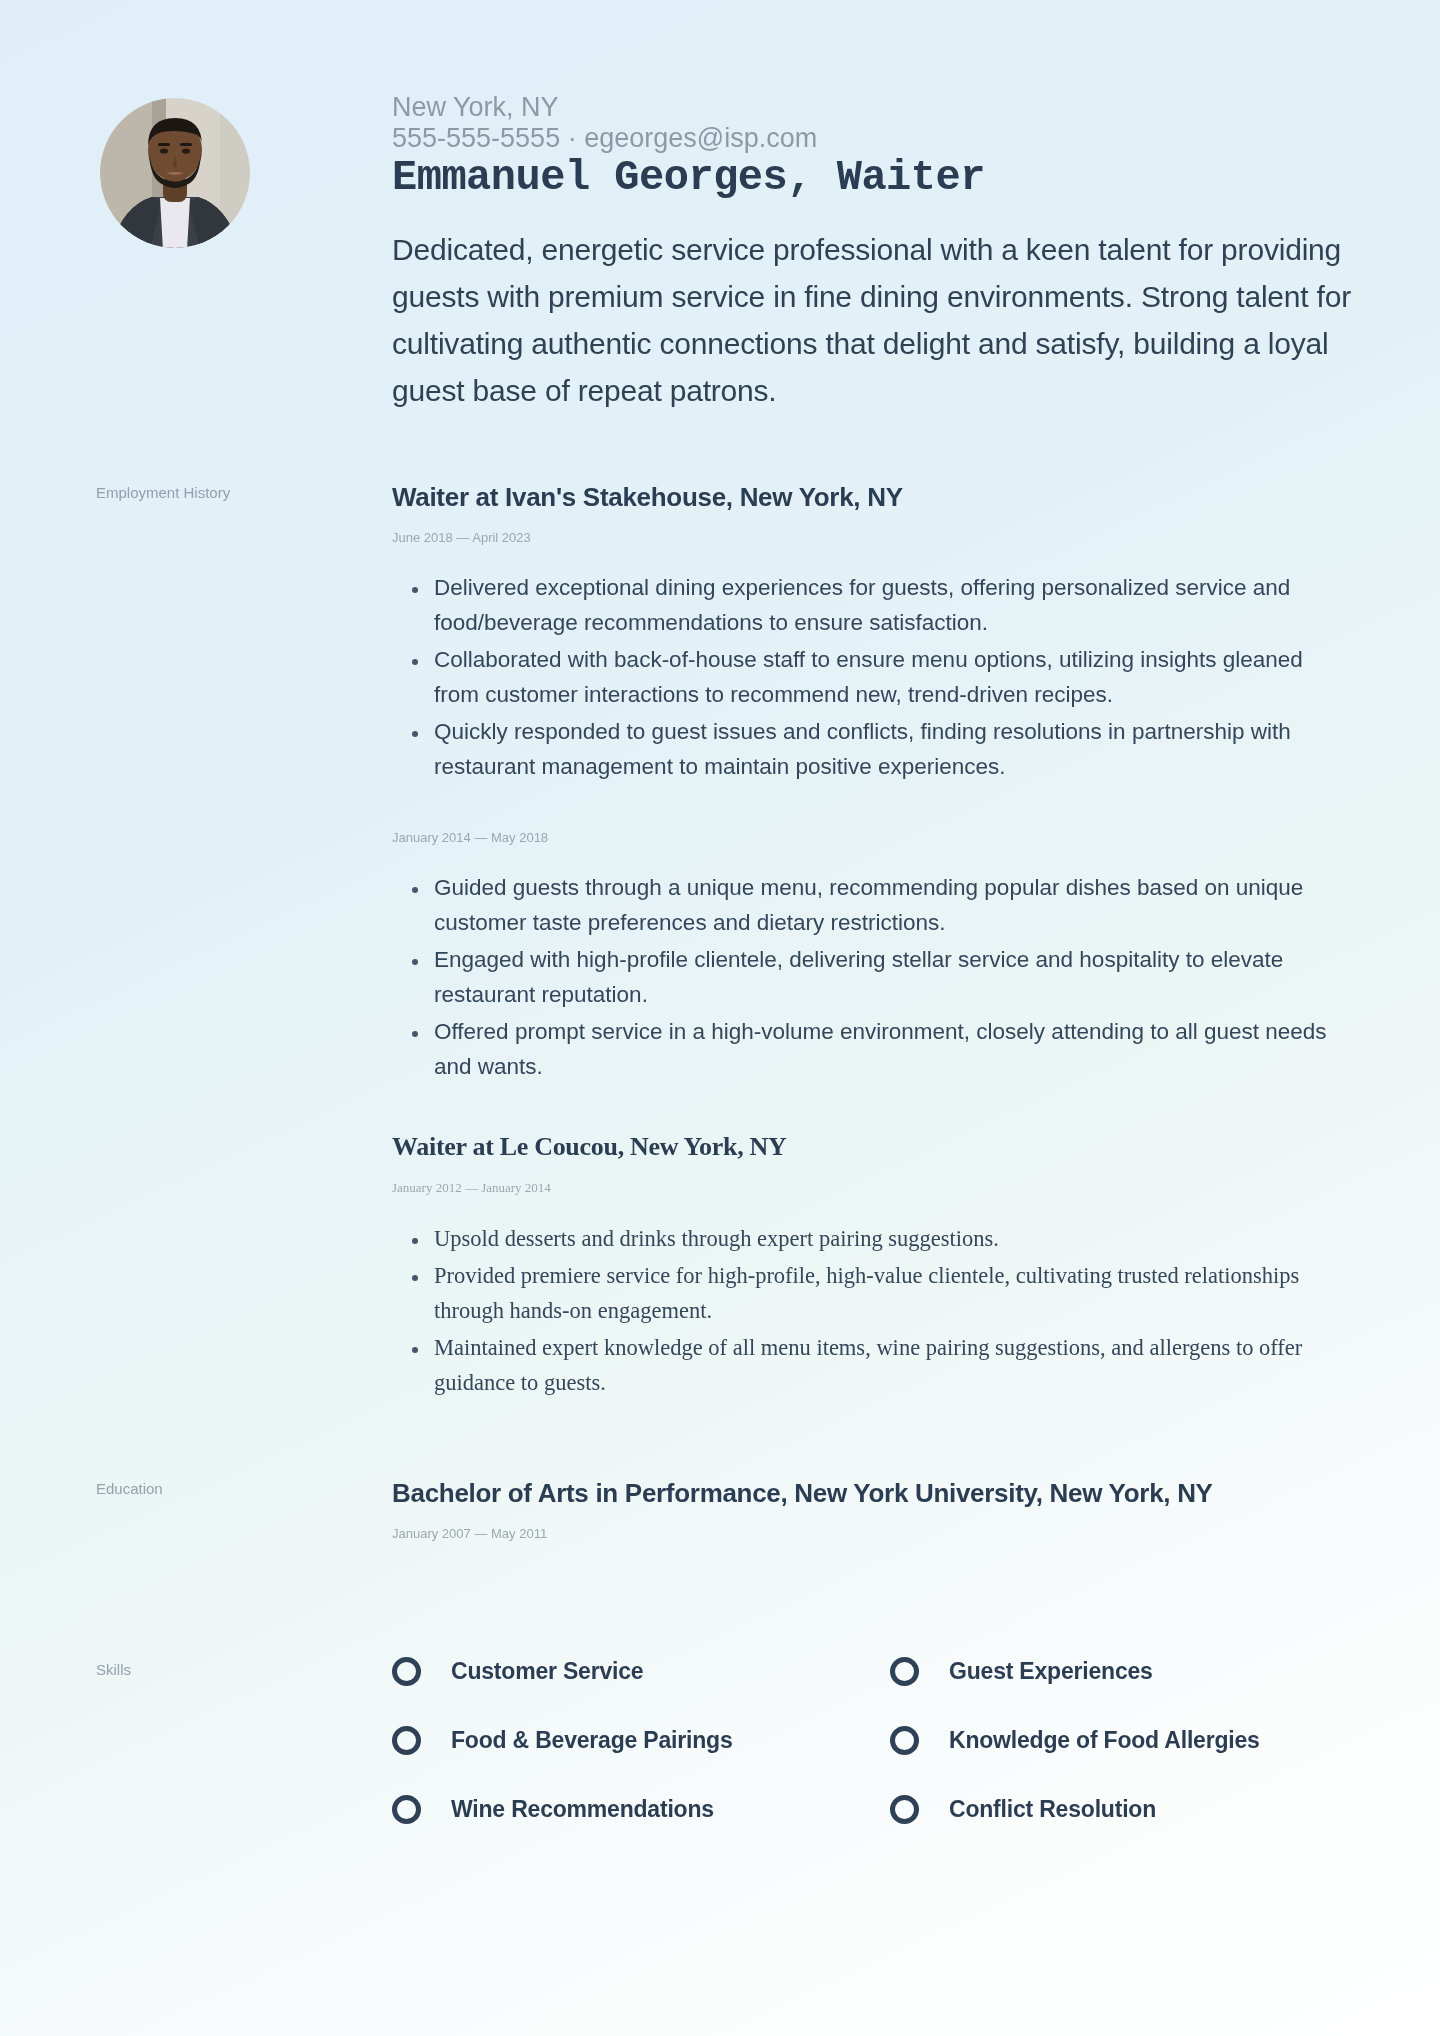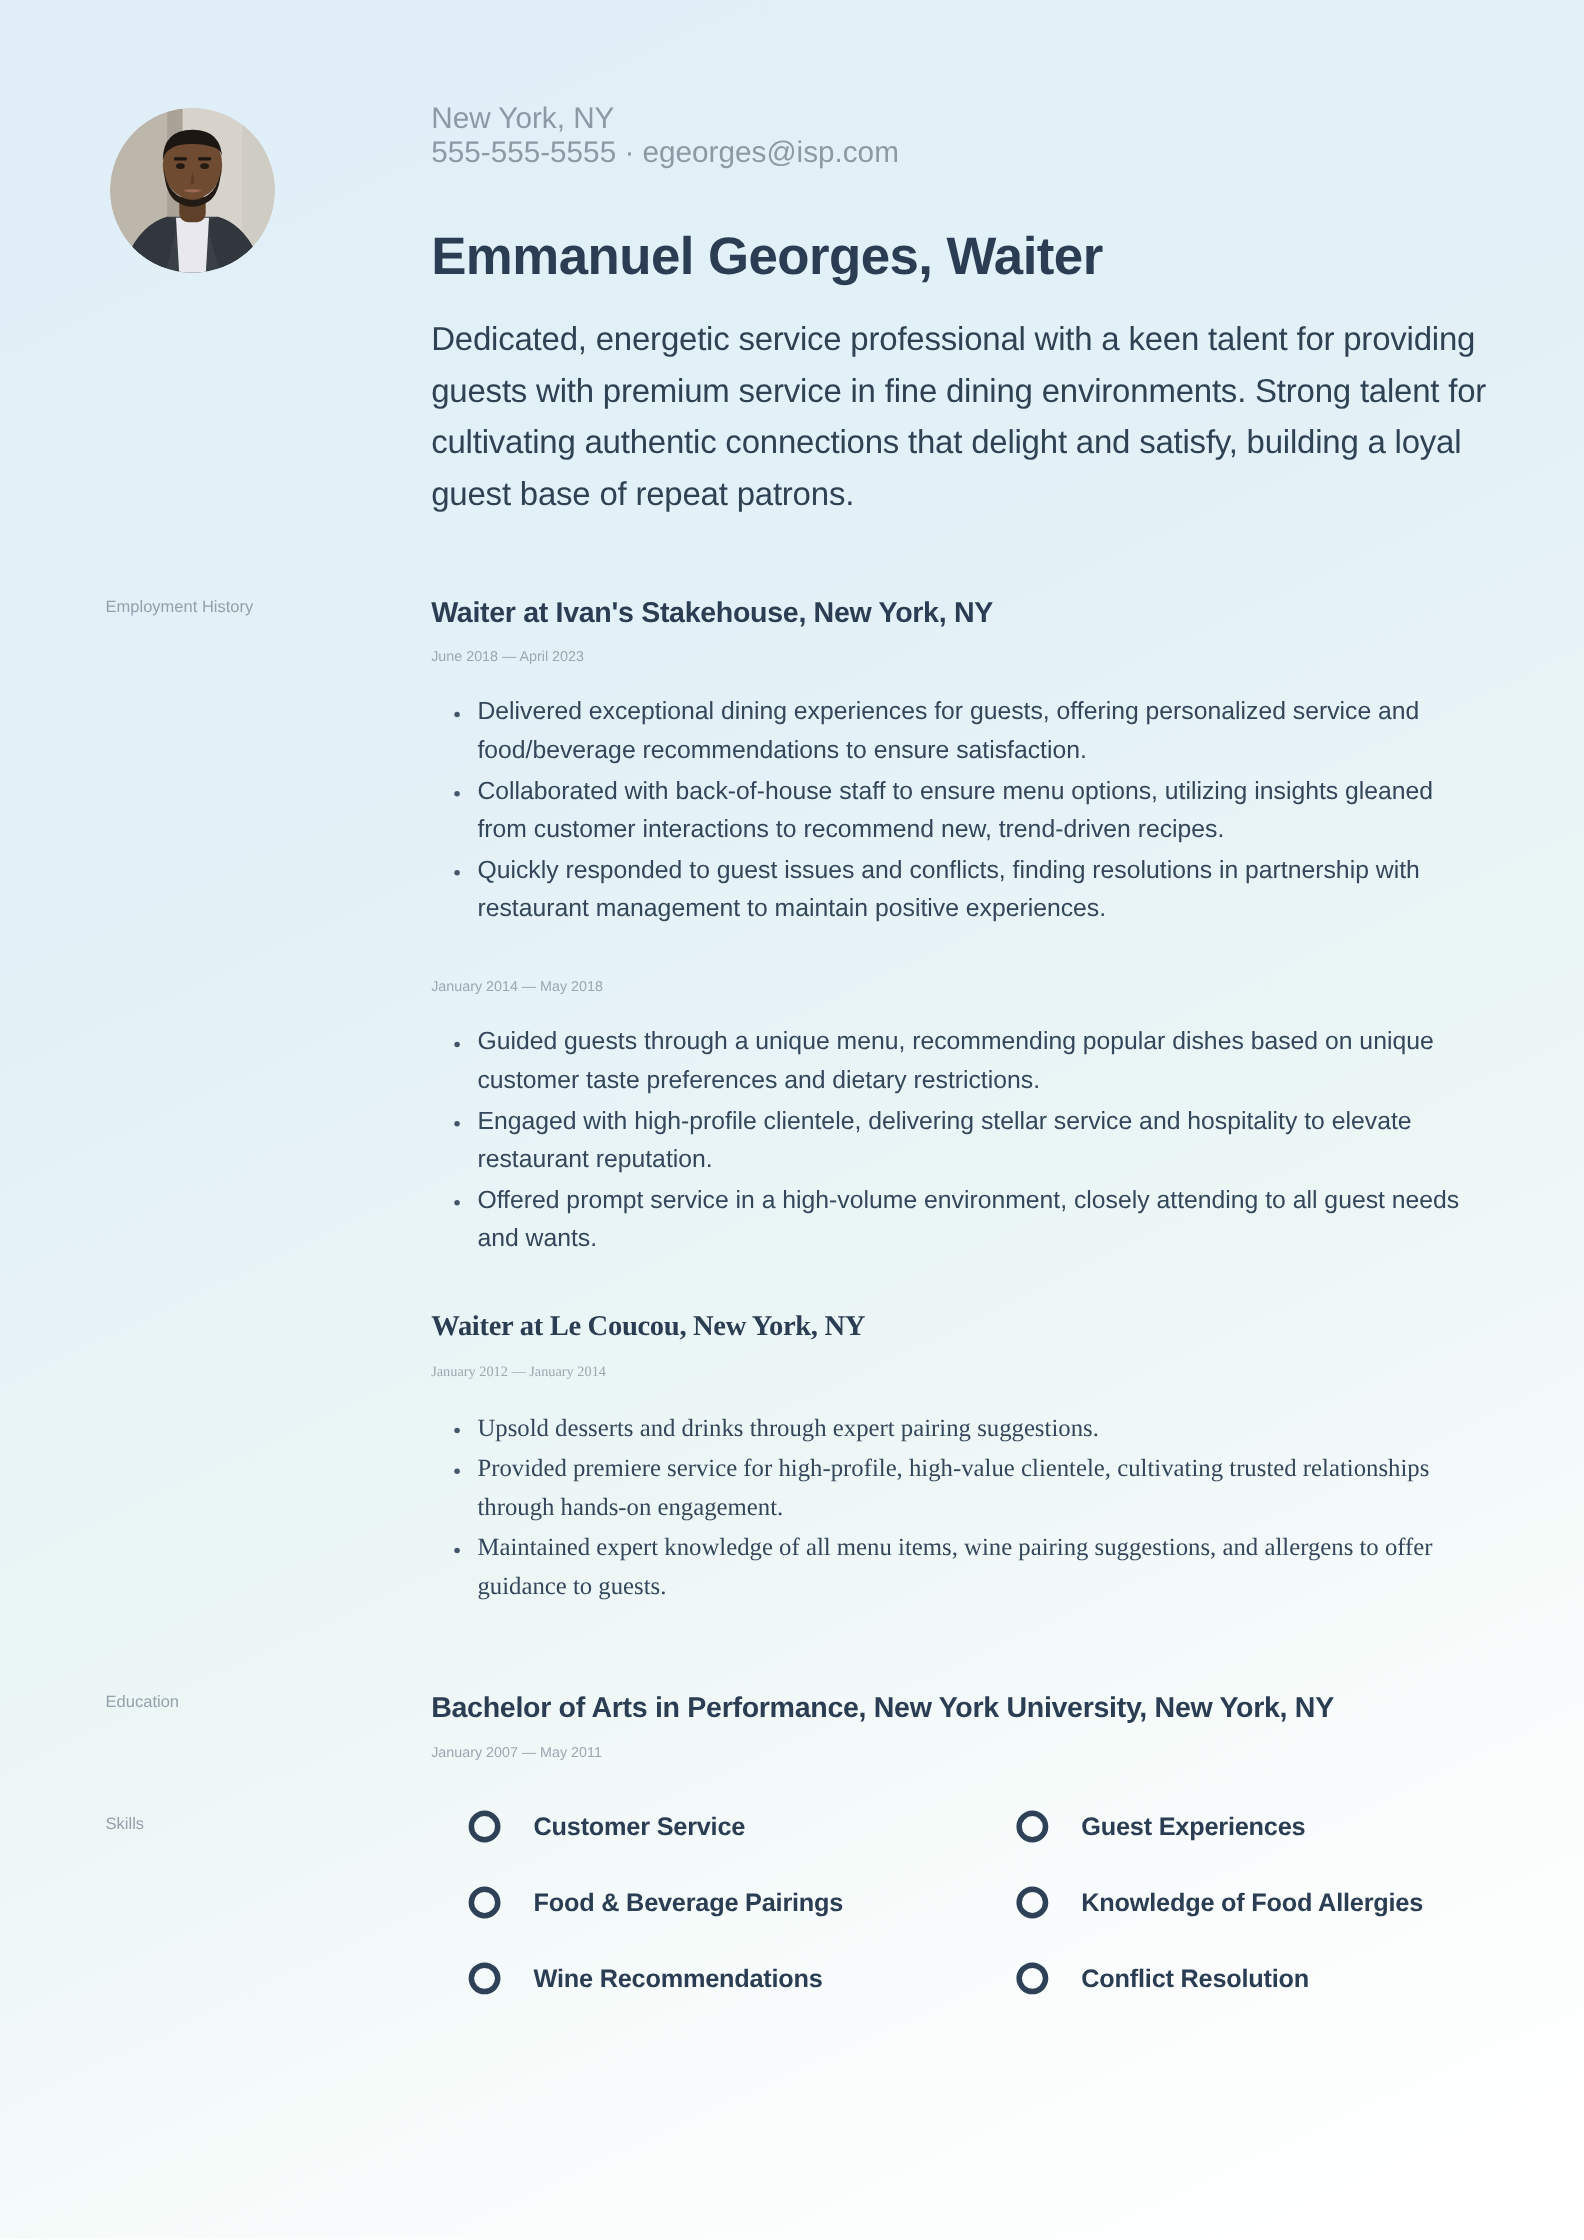--- a/index.html
+++ b/index.html
@@ -16,23 +16,23 @@
   
   .header { position: relative; padding: 92px 80px 0 392px; }
   .photo {
     position: absolute; left: 100px; top: 98px;
     width: 150px; height: 150px; border-radius: 50%;
     overflow: hidden;
   }
   .photo svg { display: block; width: 150px; height: 150px; }
   .contact-line { font-size: 27px; line-height: 31px; color: #8e99a4; }
   .name {
-    margin-top: 52px;
-    font-size: 48px; font-weight: bold; letter-spacing: -0.5px;
+    font-size: 42px; font-weight: bold; letter-spacing: -0.5px;
     color: #2b3d52;
+    font-family: Liberation Mono, monospace;
   }
   .summary {
     margin-top: 24px;
     font-size: 30px; line-height: 47px;
     letter-spacing: -0.2px;
     color: #2e4254;
     max-width: 965px;
   }
   
   .row {
@@ -53,21 +53,21 @@
   .bullets { margin-top: 25px; list-style: disc outside; padding-left: 38px; max-width: 940px; }
   .bullets li {
     font-size: 22.5px; line-height: 35px; color: #33465a;
     margin-bottom: 2px;
     padding-left: 4px;
   }
   .bullets li::marker { color: #44566a; font-size: 19px; }
   
   .education { margin-top: 62px; }
   
-  .skills { margin-top: 46px; gap: 34px; }
+  .skills { margin-top: 116px; }
   .skills-grid {
     display: grid;
     grid-template-columns: 498px auto;
     row-gap: 40px;
     align-items: center;
   }
   .skill { display: flex; align-items: center; gap: 30px; }
   .skill-ring {
     width: 29px; height: 29px; flex: 0 0 29px;
     border: 5px solid #2e4156; border-radius: 50%;

